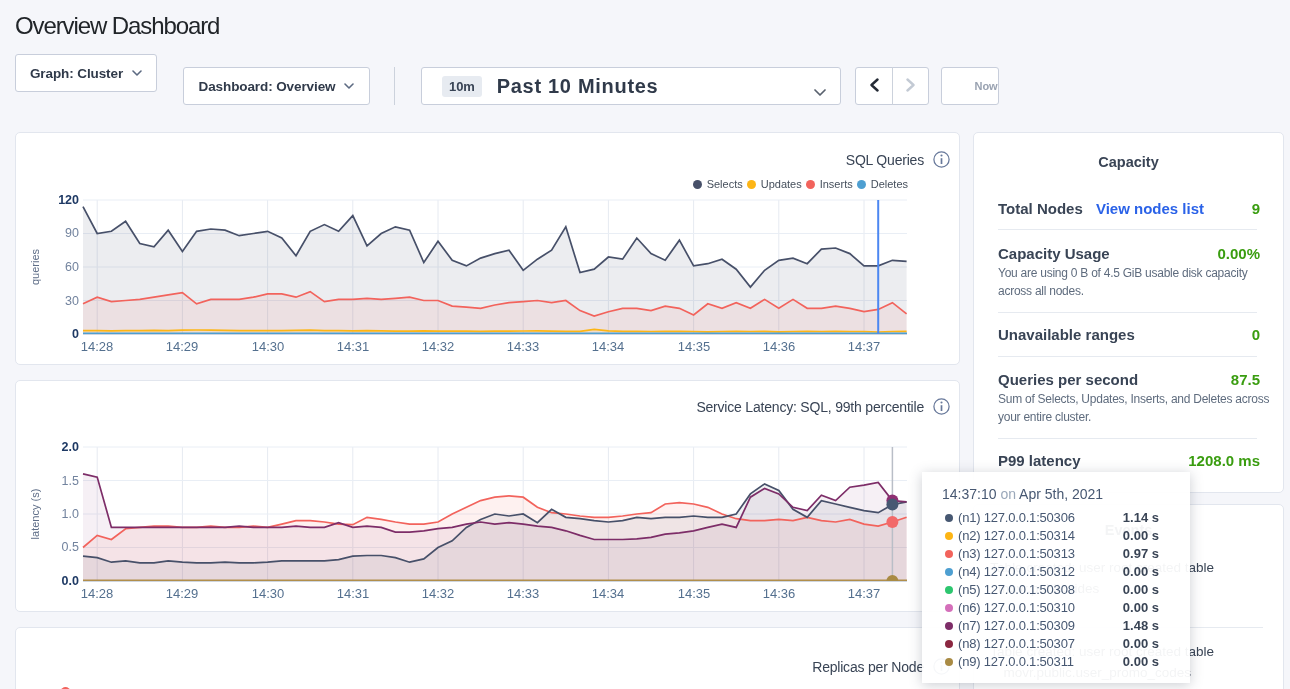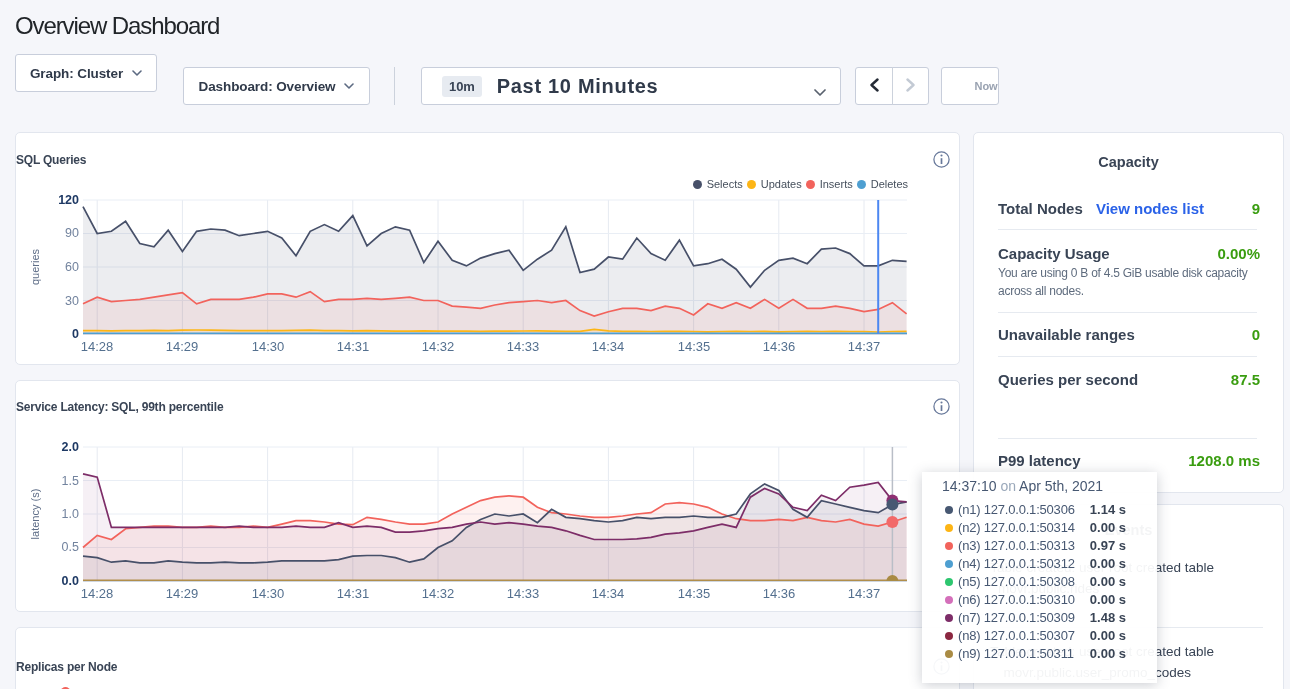--- a/index.html
+++ b/index.html
@@ -2,31 +2,31 @@
 <html><head><meta charset="utf-8"><style>
 * { margin:0; padding:0; box-sizing:border-box; }
 html,body { width:1290px; height:689px; overflow:hidden; background:#f5f6fa;
   font-family:"Liberation Sans", sans-serif; }
 .abs { position:absolute; }
 .card { position:absolute; background:#fff; border:1px solid #e2e6ee; border-radius:5px; }
 .btn { position:absolute; background:#fff; border:1px solid #c8cedb; border-radius:3px;
   height:38px; display:flex; align-items:center; justify-content:center;
   font-weight:bold; font-size:13.5px; color:#303a4a; letter-spacing:-0.1px; }
 h1 { position:absolute; left:15px; top:12px; font-size:24px; font-weight:normal; color:#212529; letter-spacing:-1.1px;}
-.tooltip { position:absolute; left:922px; top:472px; width:235px; height:211px;
+.tooltip { position:absolute; left:922px; top:472px; width:268px; height:211px;
   background:rgba(255,255,255,0.94); border-radius:0; box-shadow:0 2px 12px rgba(50,60,80,0.25);
-  padding:6px 0 0 20px; z-index:50; }
+  padding:14px 0 0 20px; z-index:50; }
 .tth { font-size:14px; color:#475872; margin-bottom:7px; }
 .tton { color:#9aa8ba; }
 .ttr { position:relative; height:18px; font-size:13px; color:#475872; }
 .ttd { position:absolute; left:3px; top:5px; width:8px; height:8px; border-radius:50%; }
 .ttl { position:absolute; left:16px; top:1px; letter-spacing:-0.2px; }
 .ttv { position:absolute; right:31px; top:1px; font-weight:bold; color:#394455; }
-.ctitle { position:absolute; left:0; right:9px; display:flex; align-items:center; justify-content:space-between;
-  gap:9px; font-size:12px; letter-spacing:-0.2px; font-weight:bold; color:#394455; }
+.ctitle { position:absolute; left:0; right:9px; display:flex; align-items:center; justify-content:flex-end;
+  gap:9px; font-size:14px; letter-spacing:-0.2px; font-weight:normal; color:#394455; }
 .legend { position:absolute; top:45px; right:51px; display:flex; gap:4px; font-size:11px;
   color:#454f5c; align-items:flex-end; }
 .legend span.d { width:9px; height:9px; border-radius:50%; display:inline-block; margin-right:5px; vertical-align:-1px;}
 .sline { position:absolute; left:24px; right:26px; height:1px; background:#e6eaf0; }
 .srow { position:absolute; left:24px; right:23px; font-size:15px; font-weight:bold; color:#394455; }
 .srow .g { position:absolute; right:0; color:#3a9d10; }
 .sdesc { position:absolute; left:24px; font-size:12px; color:#5f6c7e; line-height:18px; font-weight:normal; white-space:nowrap; letter-spacing:-0.25px;}
 </style></head><body>
 <h1>Overview Dashboard</h1>
 
@@ -196,20 +196,21 @@
 <div class="card" style="left:973px;top:132px;width:311px;height:361px;">
   <div style="position:absolute;left:0;right:0;top:21px;text-align:center;font-size:14.5px;font-weight:bold;color:#394455;">Capacity</div>
   <div class="srow" style="top:67px;">Total Nodes <a style="color:#2a62e8;margin-left:9px;">View nodes list</a><span class="g">9</span></div>
   <div class="sline" style="top:96px;"></div>
   <div class="srow" style="top:112px;">Capacity Usage<span class="g">0.00%</span></div>
   <div class="sdesc" style="top:131px;">You are using 0 B of 4.5 GiB usable disk capacity<br>across all nodes.</div>
   <div class="sline" style="top:179px;"></div>
   <div class="srow" style="top:193px;">Unavailable ranges<span class="g">0</span></div>
   <div class="sline" style="top:223px;"></div>
   <div class="srow" style="top:238px;">Queries per second<span class="g">87.5</span></div>
+  <div class="sdesc" style="top:257px;">Sum of Selects, Updates, Inserts, and Deletes across<br>your entire cluster.</div>
   <div class="sline" style="top:305px;"></div>
   <div class="srow" style="top:319px;">P99 latency<span class="g">1208.0 ms</span></div>
 </div>
 
 <div class="card" style="left:973px;top:504px;width:311px;height:300px;">
   <div style="position:absolute;left:0;right:0;top:17px;text-align:center;font-size:14.5px;font-weight:bold;color:#394455;">Events</div>
   <div style="position:absolute;right:69px;top:55px;font-size:13.5px;color:#394455;white-space:nowrap;">Table created: user root created table</div>
   <div style="position:absolute;left:24px;top:76px;font-size:13.5px;color:#394455;white-space:nowrap;">movr.public.rides</div>
   <div class="sline" style="top:122px;left:24px;right:20px;"></div>
   <div style="position:absolute;right:69px;top:139px;font-size:13.5px;color:#394455;white-space:nowrap;">Table created: user root created table</div>

